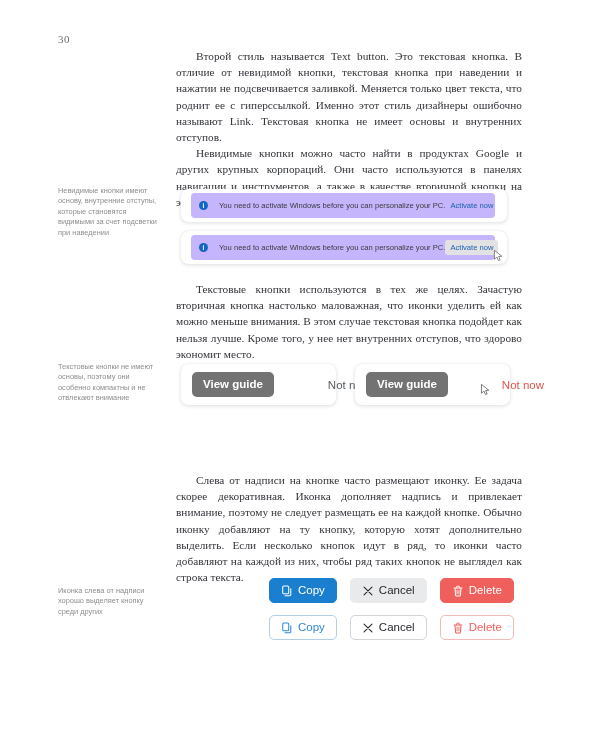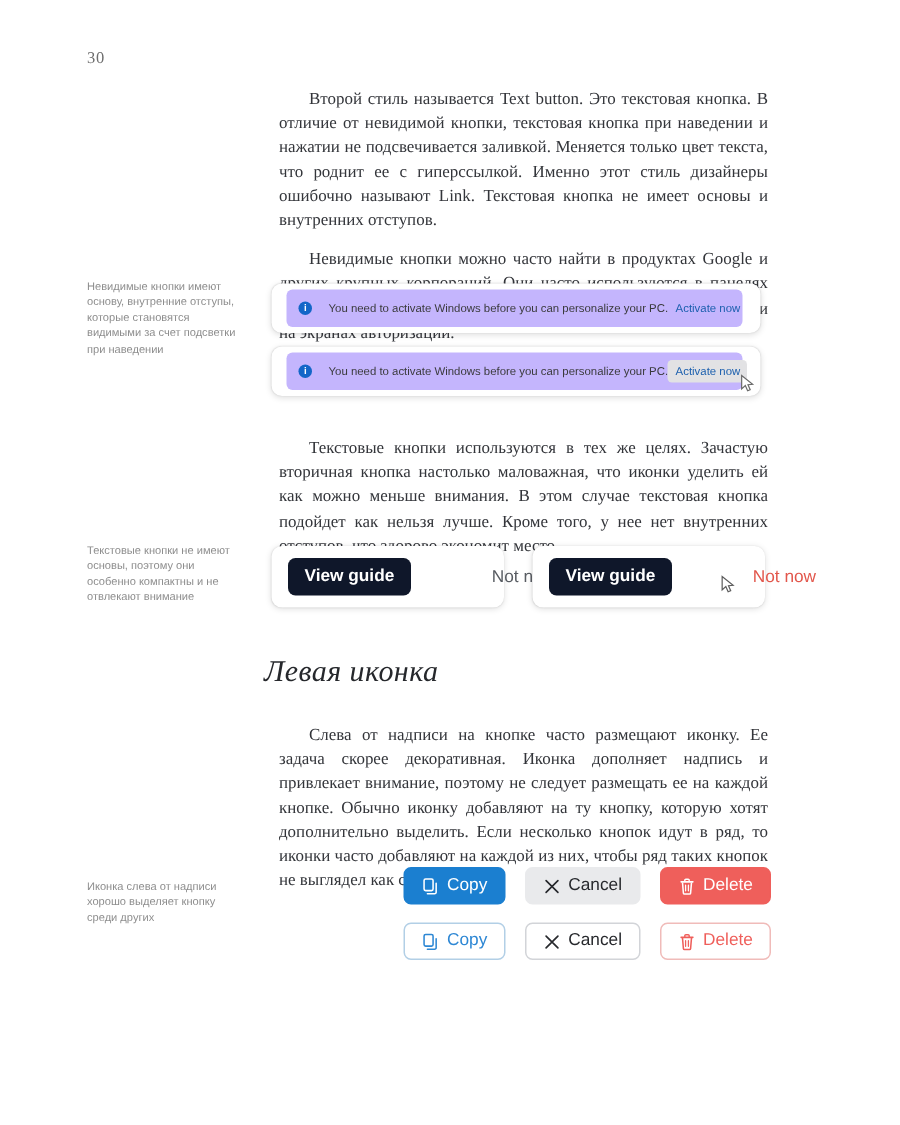--- a/index.html
+++ b/index.html
@@ -35,21 +35,21 @@
 
   
   .content {
     position: absolute;
     left: 176px;
     top: 48px;
     width: 346px;
   }
 
   p.body {
-    margin: 10px;
+    margin: 0;
     font-family: "Liberation Serif", serif;
     font-size: 11.3px;
     line-height: 16.2px;
     text-align: justify;
     color: #33353a;
     text-indent: 20px;
     hyphens: auto;
   }
   p.body + p.body { margin-top: 0; }
 
@@ -147,21 +147,21 @@
   .guide-box {
     display: flex;
     align-items: center;
     width: 155px;
     height: 41px;
     padding: 0 11px;
     box-sizing: border-box;
     font-family: "Liberation Sans", sans-serif;
   }
   .btn-primary {
-    background: #0f172a;
+    background: #737373;
     color: #ffffff;
     font-size: 11.5px;
     font-weight: bold;
     border: none;
     border-radius: 5px;
     padding: 6px 11px;
     white-space: nowrap;
     font-family: "Liberation Sans", sans-serif;
     line-height: 1.15;
   }
@@ -264,21 +264,20 @@
   <div class="widget guide-box" style="left:355px; top:364px;">
     <button class="btn-primary">View guide</button>
     <span class="btn-text hovered">Not now</span>
   </div>
   <div class="cursor" style="left:479px; top:383px;">
     <svg viewBox="0 0 16 16" width="13" height="14">
       <path d="M3 1 L3 12 L6 9.3 L7.9 13.6 L10 12.7 L8.2 8.6 L12 8.3 Z" fill="#ffffff" stroke="#5d5d5d" stroke-width="1"></path>
     </svg>
   </div>
 
-  <h2 class="section-heading" style="position:absolute; left:176px; top:437px;">Левая иконка</h2>
 
   <div class="content" style="top:472px;">
     <p class="body">Слева от надписи на кнопке часто размещают иконку. Ее задача скорее декоративная. Иконка дополняет надпись и привлекает внимание, поэтому не следует размещать ее на каждой кнопке. Обычно иконку добавляют на ту кнопку, которую хотят дополнительно выделить. Если несколько кнопок идут в ряд, то иконки часто добавляют на каждой из них, чтобы ряд таких кнопок не выглядел как строка текста.</p>
   </div>
 
   <div class="margin-note" style="top:576px;margin-top:10px;">Иконка слева от надписи хорошо выделяет кнопку среди других</div>
 
   <div class="iconbtn-row" style="left:230px; top:578px;">
 
     <div class="iconbtn fill-blue">

